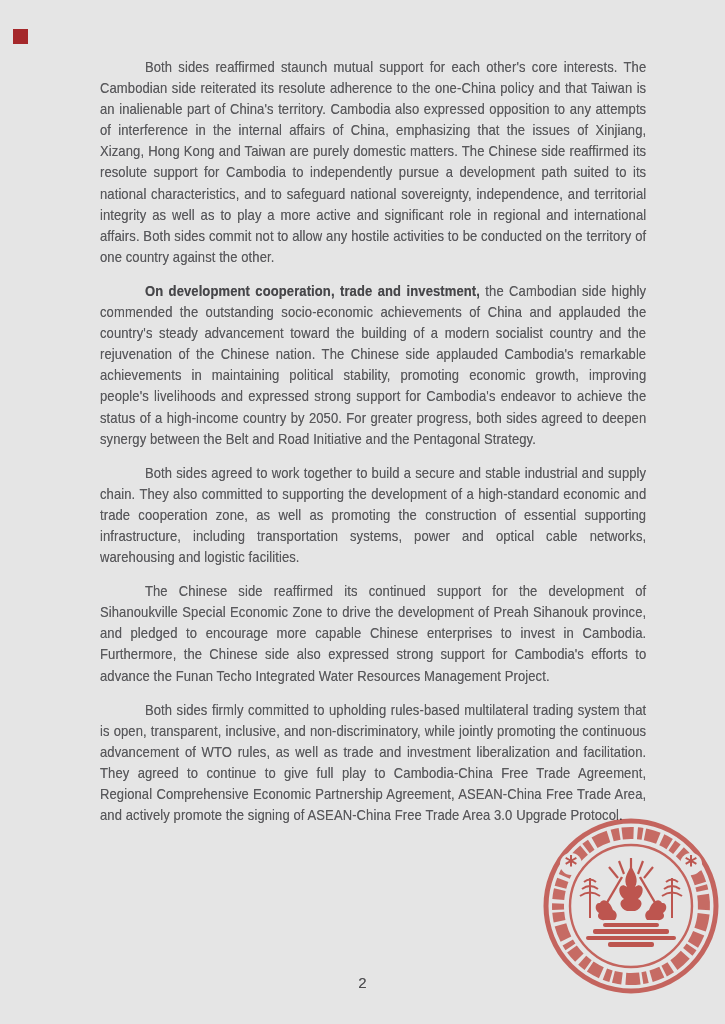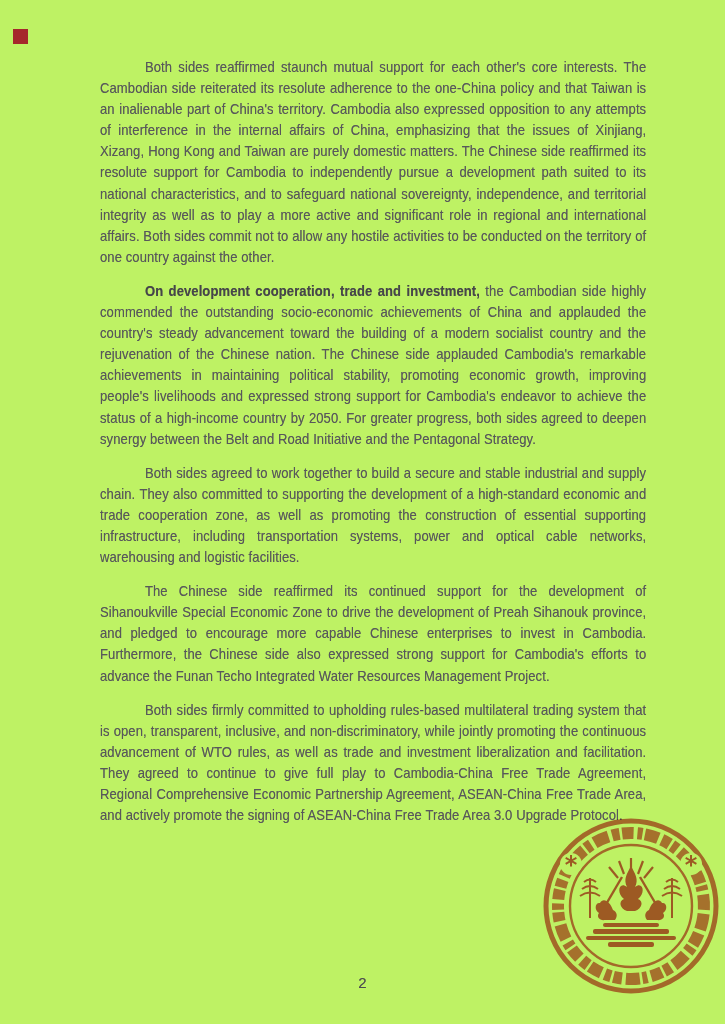--- a/index.html
+++ b/index.html
@@ -2,21 +2,21 @@
 <html style="--seal: #d8635b; --seal2: #cf5149;"><head>
 <meta charset="utf-8">
 <style>
   :root { --seal: #d8635b; --seal2: #cf5149; }
   html,body { margin:0; padding:0; }
   body {
     width:725px; height:1024px; position:relative; overflow:hidden;
     background:#fefefe;
     font-family:"Liberation Sans", sans-serif;
   }
-  .page { position:absolute; inset:0; background:#bef264; }
+  .page { position:absolute; inset:0; background:#e5e5e5; }
 
   
   .corner-mark{
     position:absolute; left:13px; top:29px; width:15px; height:15px;
     background:#a5282b;
   }
 
   
   .doc-body{
     position:absolute; left:100px; top:57px; width:620px;

